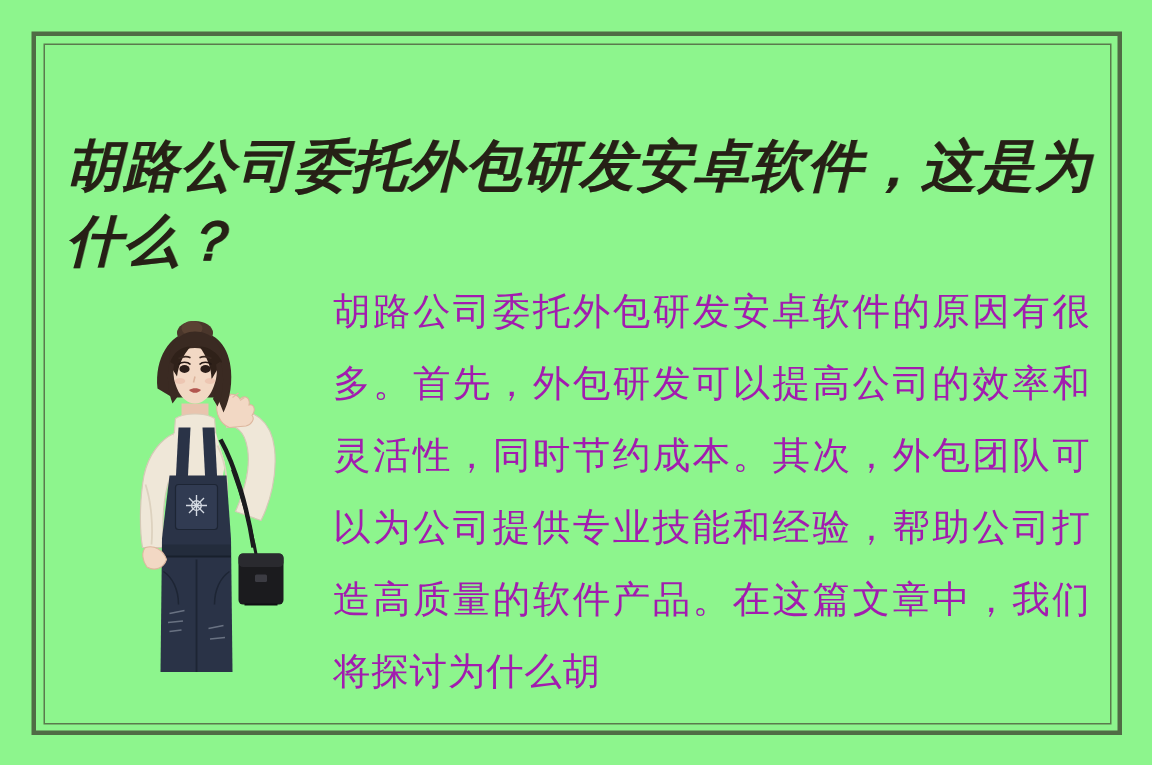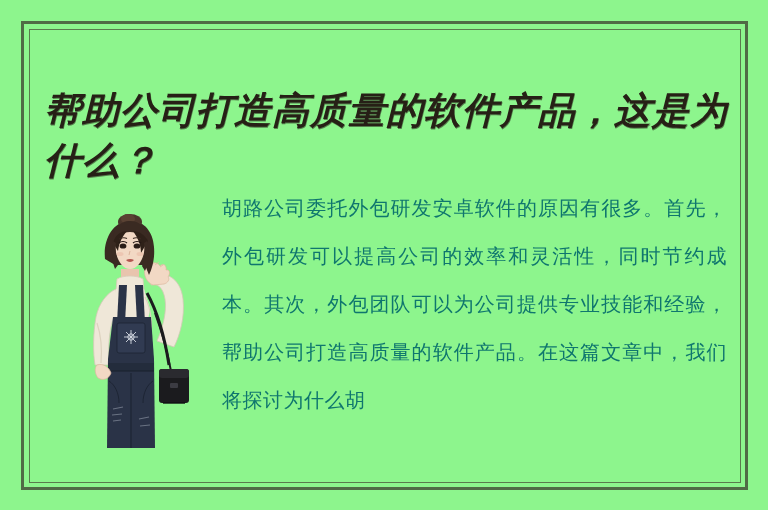--- a/index.html
+++ b/index.html
@@ -60,23 +60,23 @@
     white-space: pre-wrap;
   }
 
   
   .body-text {
     position: absolute;
     left: 222px;
     top: 184px;
     width: 505px;
     font-family: "DejaVu Sans", "Liberation Sans", sans-serif;
-    font-size: 20px;
+    font-size: 25px;
     line-height: 48px;
-    color: #0f766e;
+    color: #a21caf;
     text-align: justify;
     text-justify: inter-character;
     letter-spacing: 0.5px;
   }
 
   
   .illustration {
     position: absolute;
     left: 75px;
     top: 213px;
@@ -87,21 +87,21 @@
   .illustration svg { display: block; }
 </style>
 </head>
 <body>
 
 <div class="page">
 
   <div class="frame-outer"></div>
   <div class="frame-inner"></div>
 
-  <h1 class="headline">帮助公司打造高质量的软件产品，这是为什么？</h1>
+  <h1 class="headline">胡路公司委托外包研发安卓软件，这是为什么？</h1>
 
   <div class="illustration">
     <svg width="126" height="235" viewBox="0 0 126 235" xmlns="http://www.w3.org/2000/svg">
 
       <rect x="0" y="0" width="126" height="235" fill="#8df58d"></rect>
 
       <path d="M78 62 C94 58 106 68 108 86 C110 104 105 122 99 134 L82 128 C88 114 92 98 90 86 C88 74 82 70 76 72 Z" fill="#efe7d8" stroke="#d4c9b6" stroke-width="0.8"></path>
 
       <path d="M70 55 C75 49 82 48 85 53 C88 50 92 52 91 57 C94 56 96 60 93 64 C95 66 93 70 89 71 L78 72 C72 70 68 62 70 55 Z" fill="#f2d8c4" stroke="#ddb79e" stroke-width="0.7"></path>
       <path d="M74 54 L79 50 M80 52 L84 49 M85 54 L88 52" stroke="#e0bda6" stroke-width="0.8" fill="none"></path>

